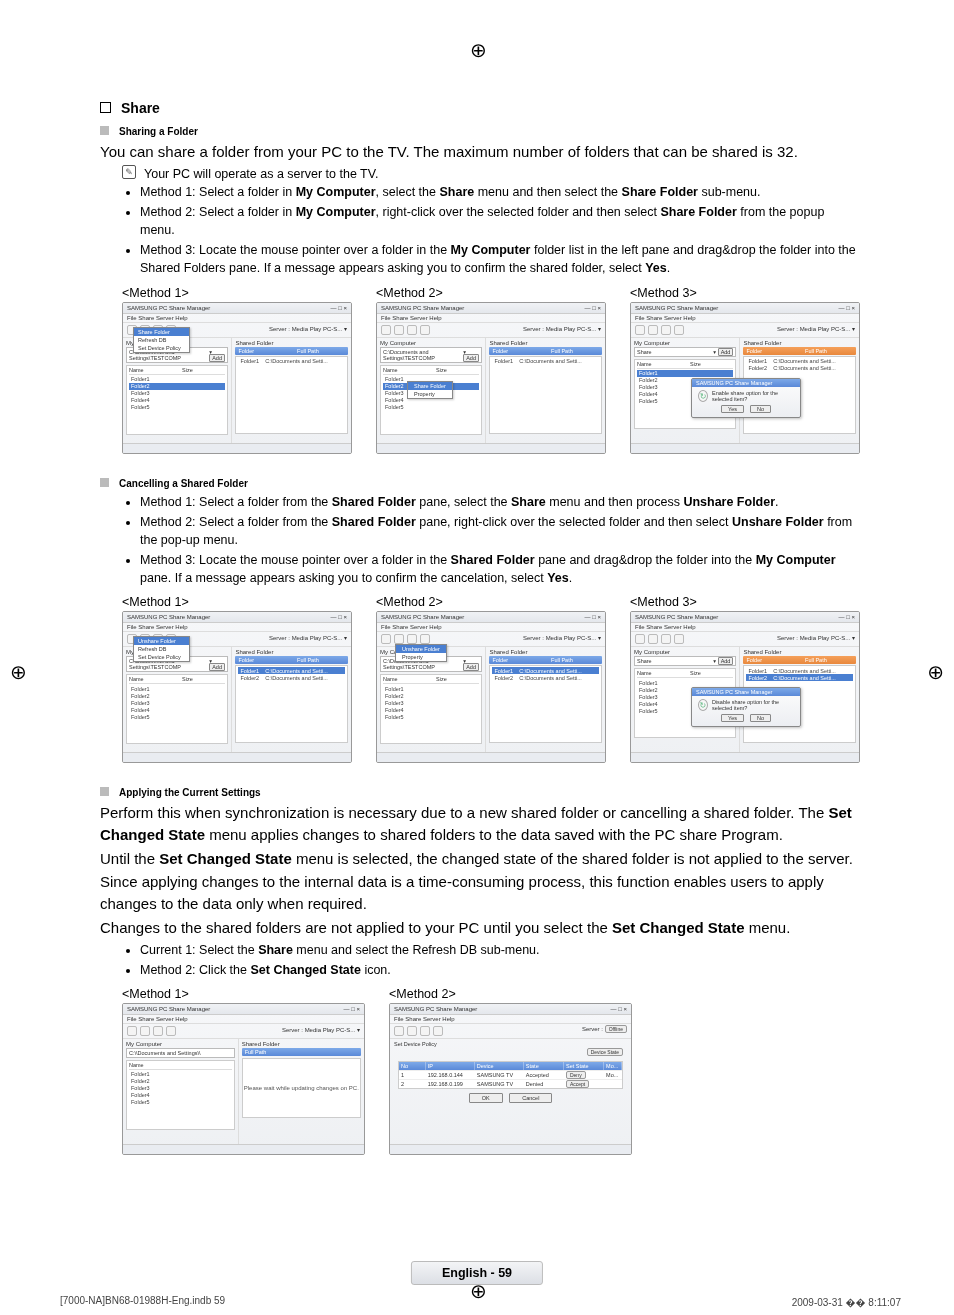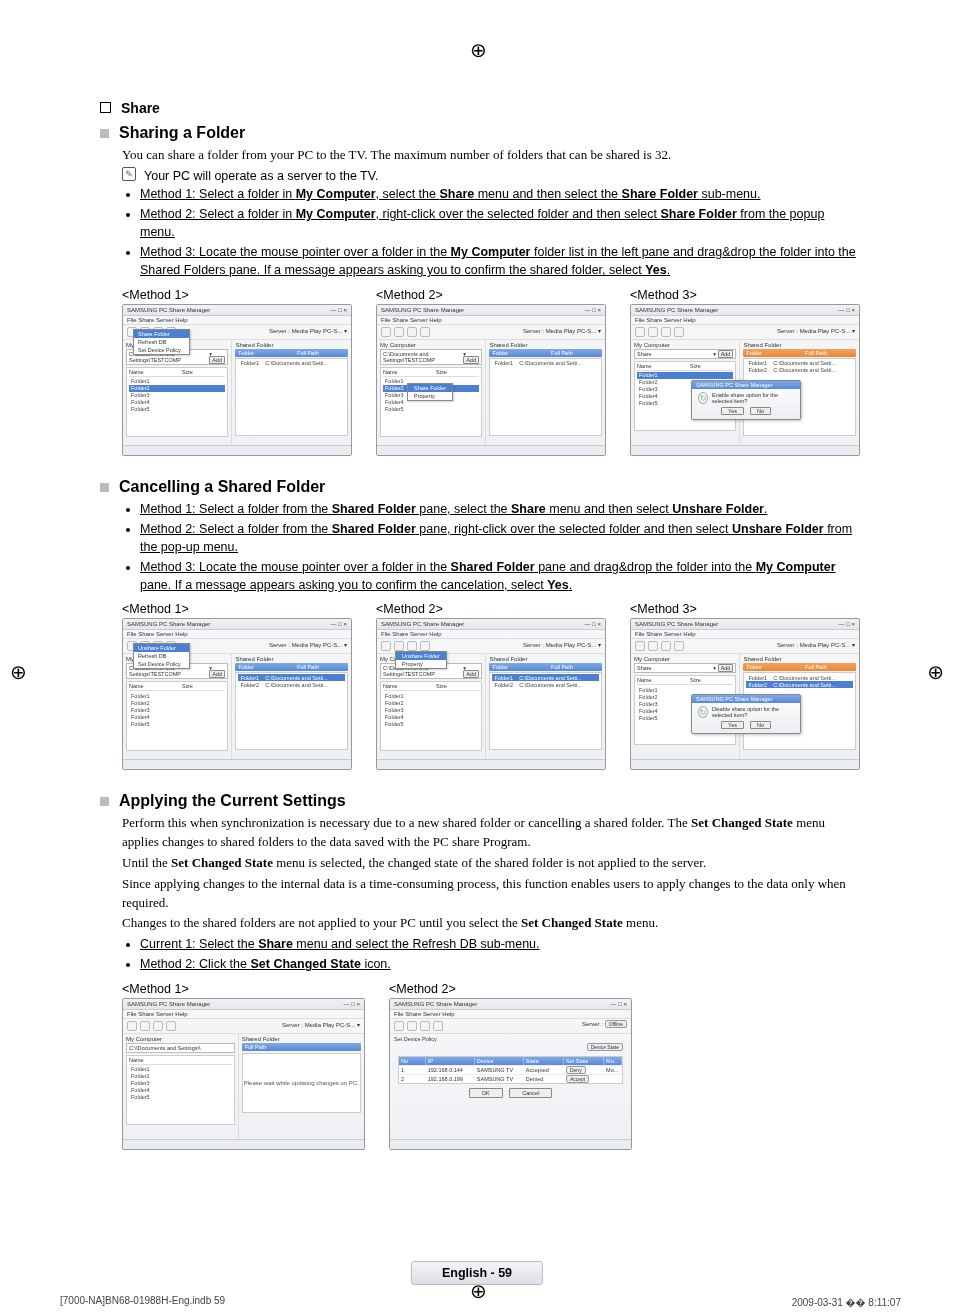--- a/index.html
+++ b/index.html
@@ -28,28 +28,28 @@
   .hollow-square {
     display: inline-block; width: 11px; height: 11px; border: 1.5px solid #000;
     margin-right: 10px;
   }
   .sec-title-text { font-weight: bold; font-size: 14px; }
   .sub-title { display: flex; align-items: baseline; margin: 4px 0 4px 0; }
   .grey-square {
     display: inline-block; width: 9px; height: 9px; background: #bbb;
     margin-right: 10px; margin-top: 2px;
   }
-  .sub-title-text { font-weight: bold; font-size: 16px; }
-  .body-text { margin-left: 22px; font-size: 13px; line-height: 1.45; margin-bottom: 2px; font-family: Liberation Serif, serif; }
+  .sub-title-text { font-weight: bold; font-size: 10px; }
+  .body-text { font-size: 15px; line-height: 1.45; margin-bottom: 2px; }
   .note-line { margin-left: 22px; display: flex; align-items: flex-start; font-size: 12.5px; line-height: 1.45; }
   .note-icon {
     display: inline-block; width: 14px; height: 14px; border: 1px solid #555; border-radius: 2px;
     font-size: 9px; text-align: center; line-height: 12px; margin-right: 8px; flex-shrink: 0; color:#555;
   }
-  ul.bullets { margin: 0 0 6px 40px; padding: 0; text-decoration: underline; }
+  ul.bullets { margin: 0 0 6px 40px; padding: 0; }
   ul.bullets li { font-size: 12.5px; line-height: 1.45; margin-bottom: 2px; }
   b { font-weight: bold; }
   .method-row { display: flex; gap: 24px; margin-left: 22px; margin-top: 8px; margin-bottom: 22px; }
   .method-col { flex: 1; }
   .method-label { font-size: 12.5px; margin-bottom: 2px; }
   .mock-window {
     border: 1px solid #999; height: 152px; background: linear-gradient(#f6f7f9,#eef0f3);
     border-radius: 2px; font-size: 6px; color: #333; overflow: hidden; position: relative;
   }
   .mw-title { background: linear-gradient(#f0f2f5,#e4e7ec); padding: 2px 4px; font-size: 6px; color:#333; border-bottom:1px solid #ccc; display:flex; justify-content:space-between; }
@@ -308,21 +308,21 @@
         <div class="mw-status"></div>
       </div>
     </div>
   </div>
 
   <div class="sub-title">
     <span class="grey-square"></span>
     <span class="sub-title-text">Cancelling a Shared Folder</span>
   </div>
   <ul class="bullets">
-    <li><span>Method 1: Select a folder from the </span><b>Shared Folder</b><span> pane, select the </span><b>Share</b><span> menu and then select </span><b>Unshare Folder</b><span>.</span></li>
+    <li><span>Method 1: Select a folder from the </span><b>Shared Folder</b><span> pane, select the </span><b>Share</b><span> menu and then process </span><b>Unshare Folder</b><span>.</span></li>
     <li><span>Method 2: Select a folder from the </span><b>Shared Folder</b><span> pane, right-click over the selected folder and then select </span><b>Unshare Folder</b><span> from the pop-up menu.</span></li>
     <li><span>Method 3: Locate the mouse pointer over a folder in the </span><b>Shared Folder</b><span> pane and drag&amp;drop the folder into the </span><b>My Computer</b><span> pane. If a message appears asking you to confirm the cancelation, select </span><b>Yes</b><span>.</span></li>
   </ul>
 
   <div class="method-row">
 
     <div class="method-col">
       <div class="method-label">&lt;Method 1&gt;</div>
       <div class="mock-window">
         <div class="mw-title">

